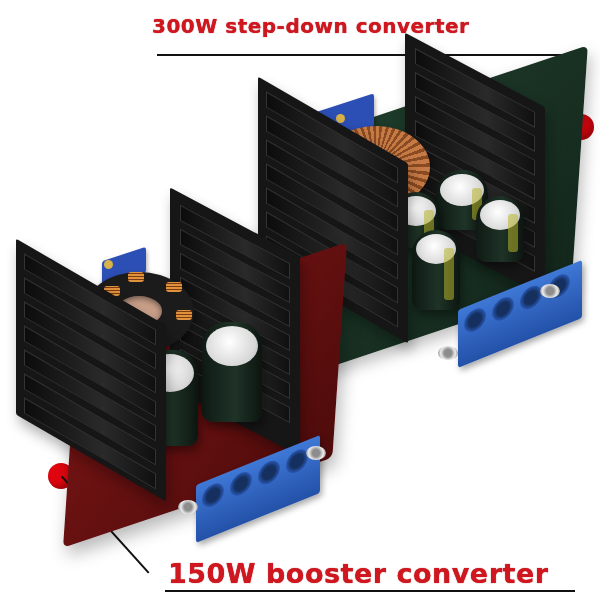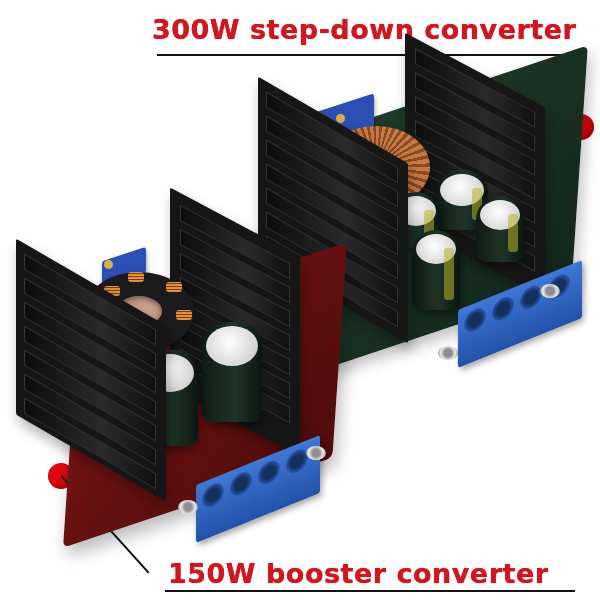--- a/index.html
+++ b/index.html
@@ -4,21 +4,21 @@
 <style>
   html, body { margin:0; padding:0; background:#ffffff; }
   body { width:600px; height:600px; position:relative; overflow:hidden; font-family:"Liberation Sans", sans-serif; }
 
   
   .label {
     position:absolute; font-family:"DejaVu Sans", sans-serif; font-weight:bold;
     color:#d0171f; letter-spacing:0.5px; white-space:nowrap;
     text-shadow: 0 0 1px #a50f15;
   }
-  .label-top { left:152px; top:14px; font-size:27px; }
+  .label-top { left:152px; top:14px; font-size:20px; }
   .label-bottom { left:168px; top:558px; font-size:27px; }
 
   .line { position:absolute; background:#111; }
   .dot { position:absolute; width:26px; height:26px; border-radius:50%; background:#e0060f;
          box-shadow: inset -3px -3px 5px rgba(0,0,0,0.25); }
 
   
   .board-green { position:absolute; left:300px; top:95px; width:280px; height:235px;
      background:linear-gradient(135deg,#1f3d2c,#13261b); transform:skewY(-22deg) rotate(4deg);
      border-radius:6px; box-shadow: 4px 8px 14px rgba(0,0,0,0.25); }

